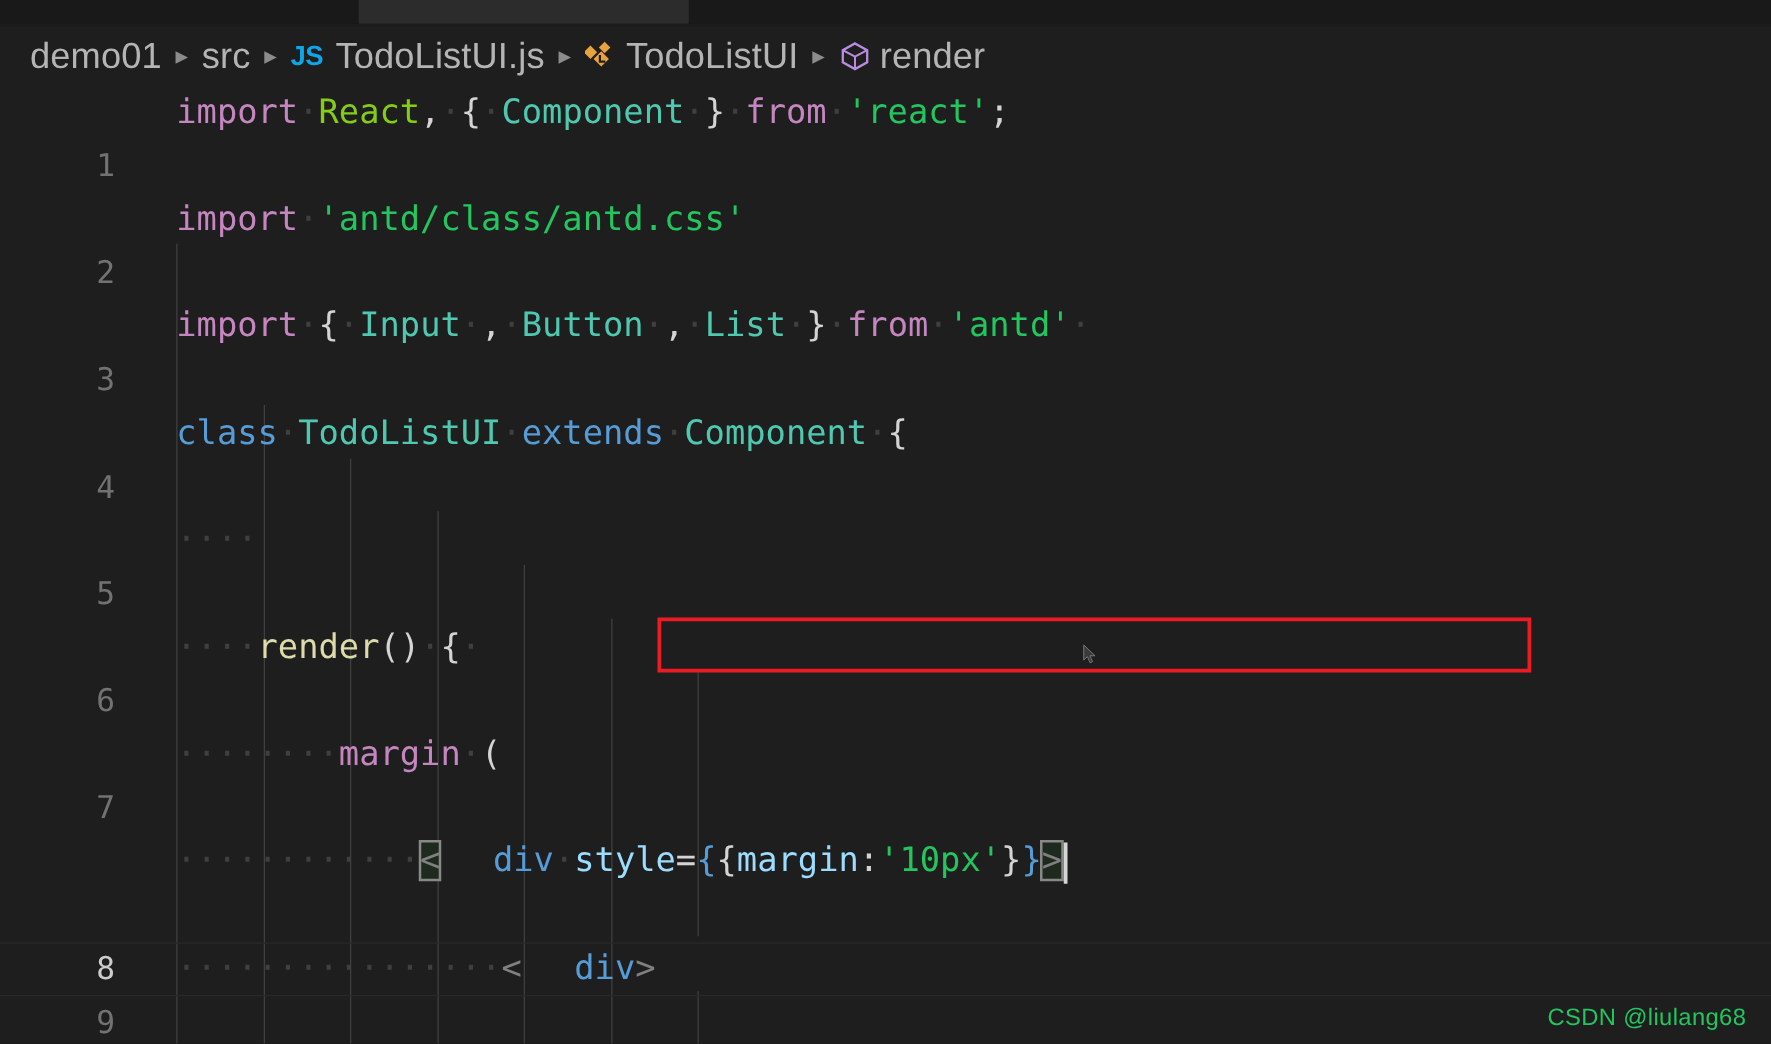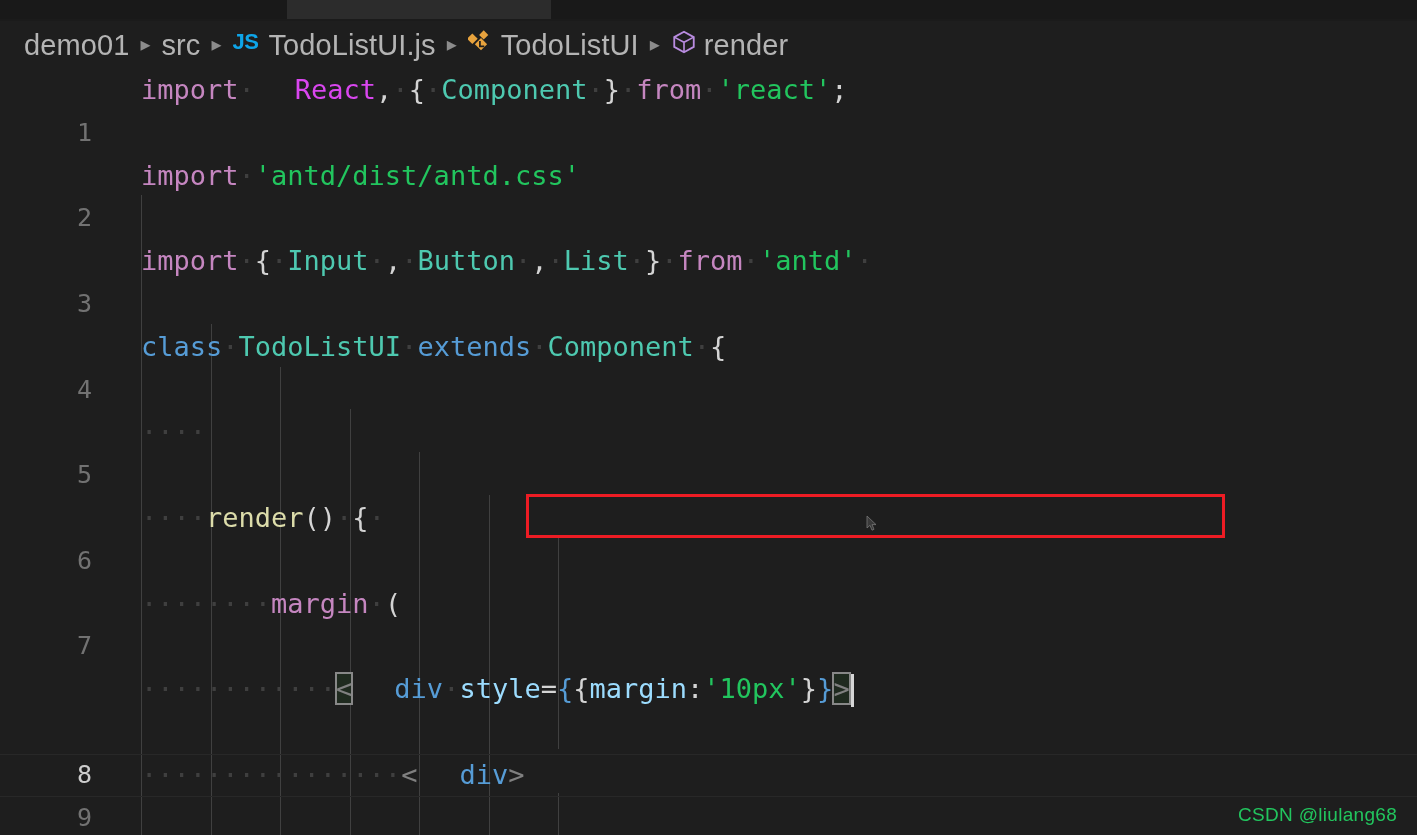--- a/index.html
+++ b/index.html
@@ -59,21 +59,21 @@
     align-items: center;
     padding-left: 24px;
     box-sizing: border-box;
     font-family: "Liberation Sans", sans-serif;
     font-size: 29px;
     color: #a9a9a9;
     white-space: nowrap;
   }
   .bc-item {
     display: inline-flex;
-    align-items: flex-start;
+    align-items: center;
     gap: 7px;
   }
   .bc-label { color: #b4b4b4; letter-spacing: 0.1px; }
   .bc-sep {
     color: #8c8c8c;
     font-size: 20px;
     margin: 0 11px;
     display: inline-block;
     transform: translateY(-1px);
   }
@@ -145,21 +145,21 @@
   .iguide {
     position: absolute;
     width: 1px;
     background: #404040;
   }
 
   
   .t-keyword   { color: #c586c0; }  
   .t-kw2       { color: #569cd6; }  
   .t-type      { color: #4ec9b0; text-align: center; }  
-  .t-var       { color: #d946ef; margin-left: 40px; }  
+  .t-var       { color: #84cc16; }  
   .t-string    { color: #22c55e; }  
   .t-punct     { color: #d4d4d4; }  
   .t-func      { color: #dcdcaa; }  
   .t-tag       { color: #569cd6; padding-left: 42px; }  
   .t-tagb      { color: #808080; }  
   .t-prop      { color: #9cdcfe; }
   .t-brace1    { color: #569cd6; }  
   .t-brace2    { color: #d4d4d4; }
 
   .ws { color: #3f3f3f; }  
@@ -285,21 +285,21 @@
       <div class="iguide" style="left:558px; top:724px; height:90px;"></div>
     </div>
 
     <div class="code-line" style="top:0px;">
       <span class="ln">1</span>
       <span class="code-text"><span class="t-keyword">import</span><span class="ws">·</span><span class="t-var">React</span><span class="t-punct">,</span><span class="ws">·</span><span class="t-punct">{</span><span class="ws">·</span><span class="t-type">Component</span><span class="ws">·</span><span class="t-punct">}</span><span class="ws">·</span><span class="t-keyword">from</span><span class="ws">·</span><span class="t-string">'react'</span><span class="t-punct">;</span></span>
     </div>
 
     <div class="code-line" style="top:42.8px;">
       <span class="ln">2</span>
-      <span class="code-text"><span class="t-keyword">import</span><span class="ws">·</span><span class="t-string">'antd/dist/antd.css'</span></span>
+      <span class="code-text"><span class="t-keyword">import</span><span class="ws">·</span><span class="t-string">'antd/class/antd.css'</span></span>
     </div>
 
     <div class="code-line" style="top:85.6px;">
       <span class="ln">3</span>
       <span class="code-text"><span class="t-keyword">import</span><span class="ws">·</span><span class="t-punct">{</span><span class="ws">·</span><span class="t-type">Input</span><span class="ws">·</span><span class="t-punct">,</span><span class="ws">·</span><span class="t-type">Button</span><span class="ws">·</span><span class="t-punct">,</span><span class="ws">·</span><span class="t-type">List</span><span class="ws">·</span><span class="t-punct">}</span><span class="ws">·</span><span class="t-keyword">from</span><span class="ws">·</span><span class="t-string">'antd'</span><span class="ws">·</span></span>
     </div>
 
     <div class="code-line" style="top:128.4px;">
       <span class="ln">4</span>
       <span class="code-text"><span class="t-kw2">class</span><span class="ws">·</span><span class="t-type">TodoListUI</span><span class="ws">·</span><span class="t-kw2">extends</span><span class="ws">·</span><span class="t-type">Component</span><span class="ws">·</span><span class="t-punct">{</span></span>

